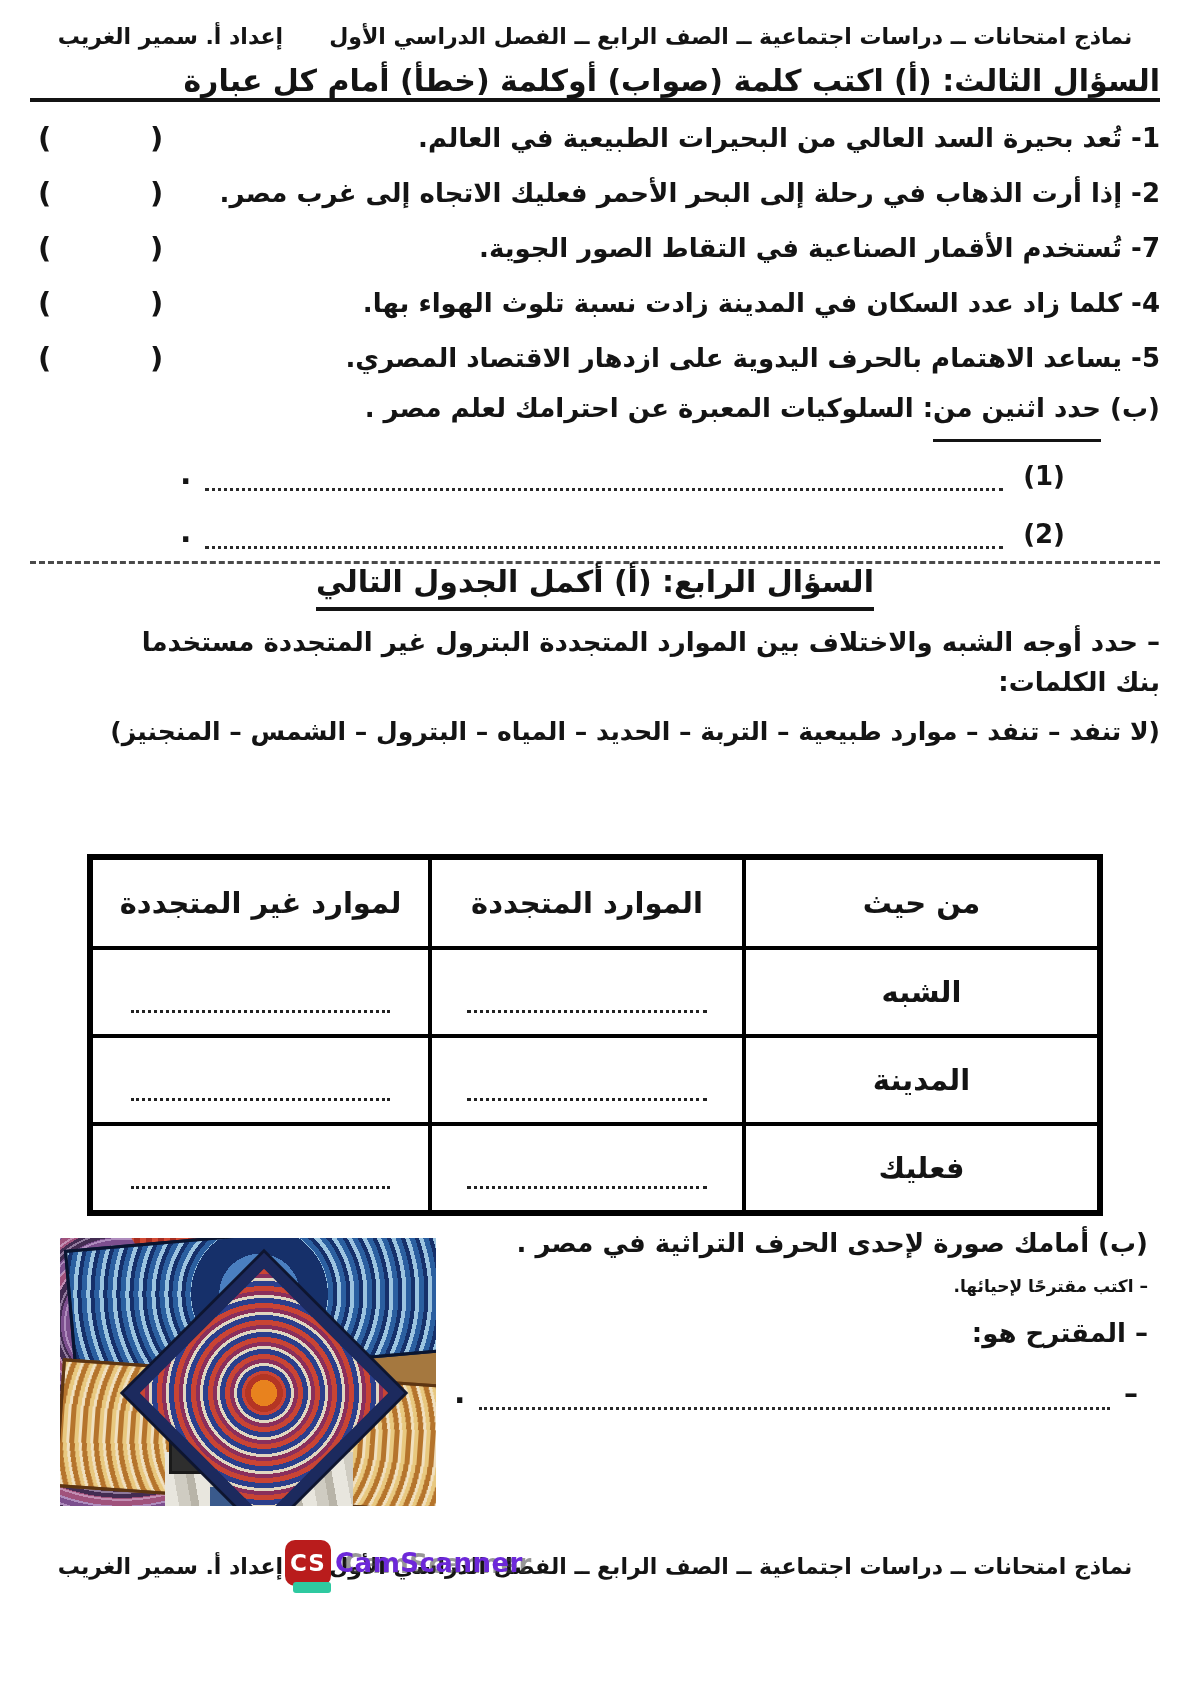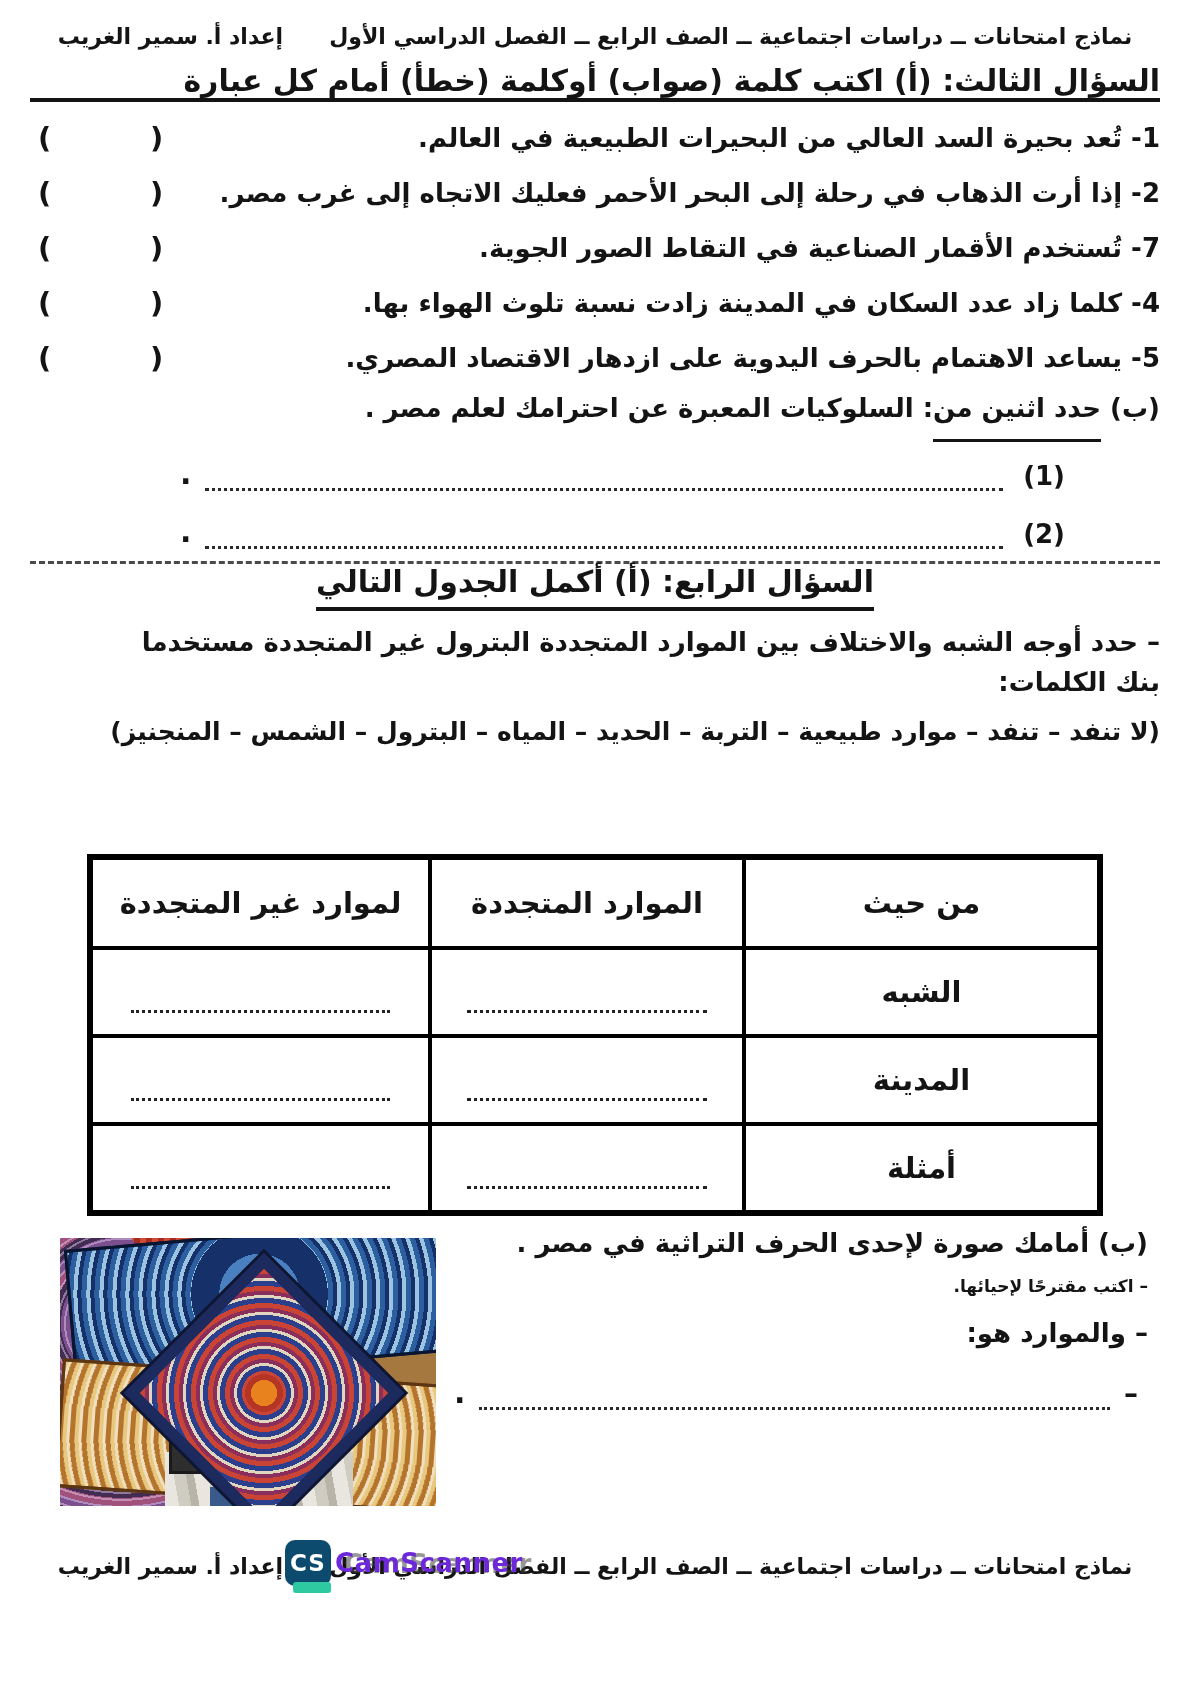--- a/index.html
+++ b/index.html
@@ -115,21 +115,21 @@
   .ph-floor{position:absolute;left:40%;bottom:0;width:22%;height:7%;background:#3a5a8c;}
   .ph-diamond{position:absolute;left:28%;top:21%;width:176px;height:176px;transform:rotate(45deg);
     border:11px solid #1c2a5e;box-shadow:0 0 0 3px #0e1530;
     background:
       radial-gradient(circle at 50% 50%,#e8821e 0 13px,#b43524 13px 19px,rgba(0,0,0,0) 19px),
       repeating-radial-gradient(circle at 50% 50%,#c94434 0 5px,#2b3f8c 5px 10px,#e0d6c0 10px 13px,#8a2f5c 13px 17px),
       #1c2a5e;}
 
   
   .watermark{position:absolute;left:255px;top:-14px;display:flex;align-items:center;direction:ltr;}
-  .cs-badge{position:relative;width:46px;height:46px;background:#0c4a6e;border-radius:10px;
+  .cs-badge{position:relative;width:46px;height:46px;background:#b91c1c;border-radius:10px;
     display:flex;align-items:center;justify-content:center;z-index:2;}
   .cs-badge span{color:#ffffff;font-size:23px;letter-spacing:1px;}
   .cs-teal{position:absolute;left:8px;bottom:-7px;width:38px;height:11px;background:#2ec9a0;border-radius:3px;z-index:1;}
   .cs-label{margin-left:4px;font-size:26px;color:#6d28d9;
     text-shadow:9px 1px 0 rgba(65,65,65,.55);letter-spacing:.5px;}
 </style>
 </head>
 <body>
 
 <div class="page">
@@ -216,21 +216,21 @@
         <tr>
           <td class="row-label">المدينة</td>
           <td class="blank-cell">
               <div class="cell-dots"></div>
             </td>
           <td class="blank-cell">
               <div class="cell-dots"></div>
             </td>
         </tr>
         <tr>
-          <td class="row-label">أمثلة</td>
+          <td class="row-label">فعليك</td>
           <td class="blank-cell">
               <div class="cell-dots"></div>
             </td>
           <td class="blank-cell">
               <div class="cell-dots"></div>
             </td>
         </tr>
       </tbody>
     </table>
 
@@ -246,21 +246,21 @@
         <div class="ph-quilt-orange"></div>
         <div class="ph-bottom"></div>
         <div class="ph-tv"></div>
         <div class="ph-floor"></div>
         <div class="ph-diamond"></div>
       </div>
 
       <div class="q4b-text">
         <div class="q4b-intro">(ب) أمامك صورة لإحدى الحرف التراثية في مصر .</div>
         <div class="q4b-bullet1">– اكتب مقترحًا لإحيائها.</div>
-        <div class="q4b-bullet2">– والموارد هو:</div>
+        <div class="q4b-bullet2">– المقترح هو:</div>
         <div class="q4b-ansline">
           <span>–</span>
           <span class="leader"></span>
           <span class="dot-end">.</span>
         </div>
       </div>
 
     </div>
 
     <div class="doc-footer">

